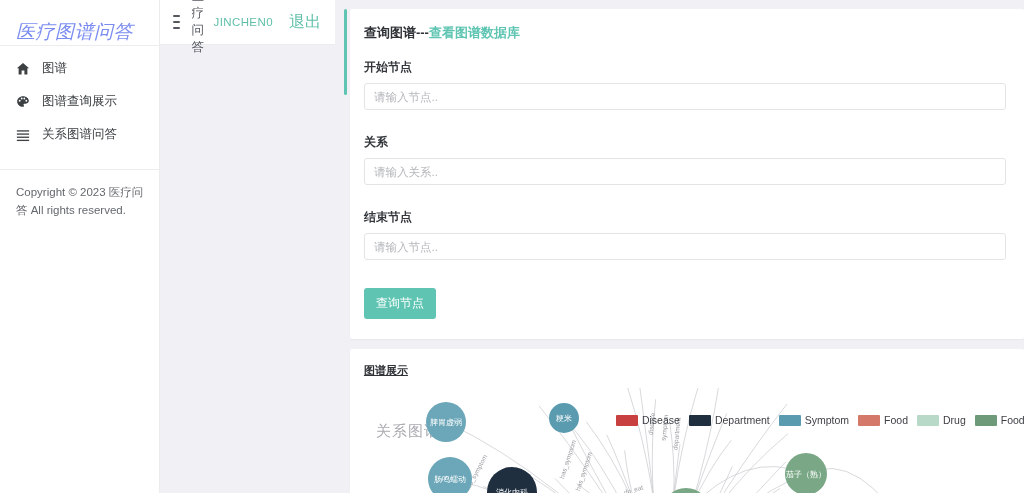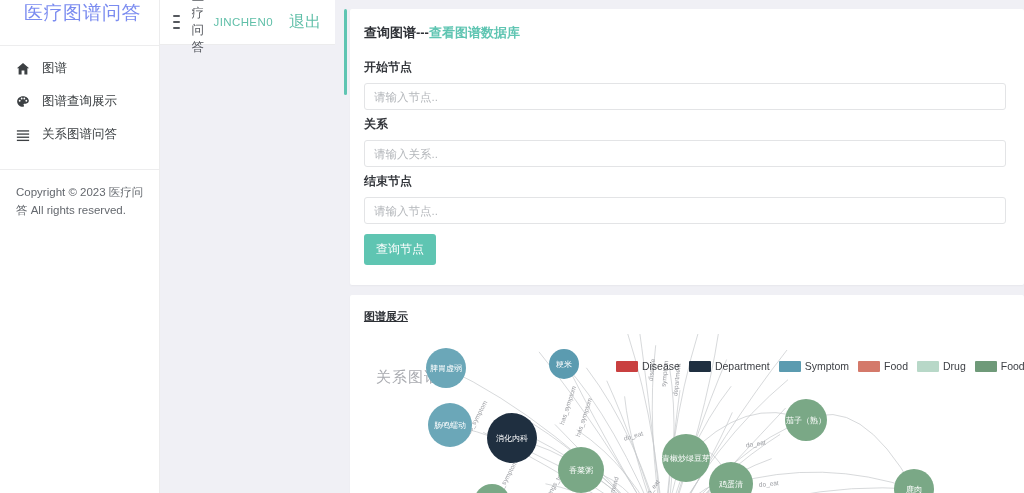--- a/index.html
+++ b/index.html
@@ -15,23 +15,24 @@
   
   .sidebar {
     width: 160px; height: 493px;
     background: #ffffff;
     border-right: 1px solid #ececed;
     display: flex; flex-direction: column;
     flex: 0 0 160px;
   }
   .logo-box {
     height: 45px;
-    display: flex; align-items: flex-start;
-    padding-left: 24px;
+    display: flex; align-items: flex-end;
+    padding-left: 16px;
     background: #ffffff;
+    font-style: italic;
   }
   .logo-text {
     font-size: 19px; font-weight: 400;
     color: #7b8cf0;
     letter-spacing: 0.5px;
     white-space: nowrap;
   }
   .sidebar-divider { height: 1px; background: #ededee; }
   .nav { padding-top: 6px; }
   .nav-item {
@@ -112,21 +113,21 @@
     margin-bottom: 7px;
   }
   .field-input {
     width: 100%; height: 27px;
     border: 1px solid #e3e4e6; border-radius: 3px;
     background: #fff;
     padding: 0 9px;
     font-size: 11.5px; color: #45484d;
     font-family: "Liberation Sans", "DejaVu Sans", sans-serif;
     outline: none;
-    margin-bottom: 6px;
+    margin-bottom: 24px;
   }
   .field-input::placeholder { color: #b4b7bb; }
   .btn-primary {
     display: inline-block;
     background: #5fc5b2; color: #ffffff;
     border: none; border-radius: 3px;
     font-size: 12px;
     padding: 7px 12px;
     cursor: pointer;
     font-family: "Liberation Sans", "DejaVu Sans", sans-serif;

